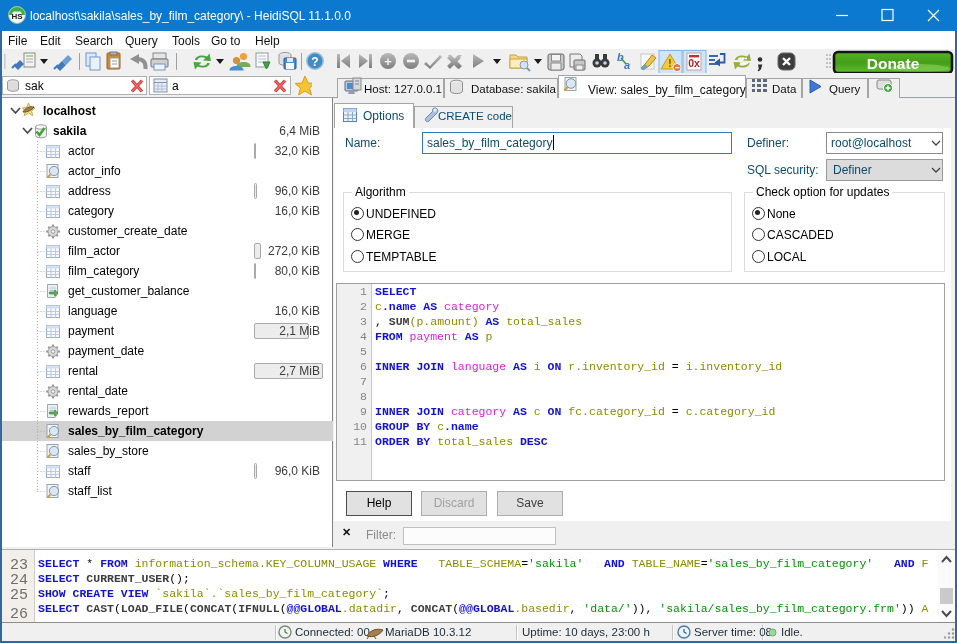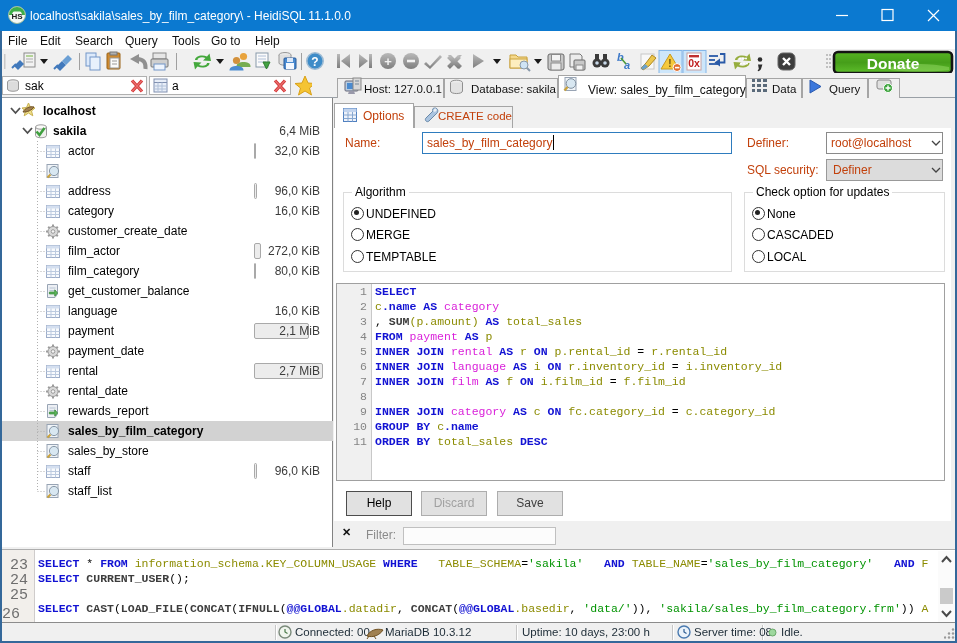--- a/index.html
+++ b/index.html
@@ -16,21 +16,21 @@
 .tablbl{position:absolute;top:4px;font-size:11.5px;white-space:pre;text-align:center;}
 #tree{left:2px;top:98px;width:331px;height:449px;background:#fff;border-right:1px solid #828282;box-sizing:border-box;}
 .trow{position:absolute;left:0;width:331px;height:20px;}
 .tsel{background:#d2d2d2;}
 .tlbl{position:absolute;top:3px;font-size:12px;color:#000;white-space:pre;}
 .tsize{position:absolute;top:3px;right:13px;z-index:2;font-size:12px;color:#3c3c3c;text-align:right;}
 .tbar{position:absolute;left:252px;background:#ececec;border:1px solid #a9a9a9;border-radius:2px;box-sizing:border-box;}
 #rightpanel{left:334px;top:98px;width:623px;height:449px;background:#f0f0f0;}
 #optpanel{position:absolute;left:0px;top:30px;width:617px;height:393px;background:#fff;}
 .stab{position:absolute;box-sizing:border-box;border:1px solid #a5a5a5;border-bottom:none;background:#f0f0f0;}
-.lbl{position:absolute;font-size:12px;color:#c2410c;white-space:pre;}
+.lbl{position:absolute;font-size:12px;color:#0c4a6e;white-space:pre;}
 .grp{position:absolute;border:1px solid #dcdcdc;box-sizing:border-box;}
 .grplbl{position:absolute;top:-8px;left:8px;background:#fff;padding:0 3px;font-size:12px;}
 .radio{position:absolute;width:13px;height:13px;border:1px solid #333;border-radius:50%;box-sizing:border-box;background:#fff;}
 .radio.on:after{content:'';position:absolute;left:2px;top:2px;width:5px;height:5px;background:#222;border-radius:50%;}
 .rlbl{position:absolute;font-size:12px;}
 #sqledit{position:absolute;left:2px;top:155px;width:609px;height:198px;border:1px solid #a0a0a0;background:#fff;box-sizing:border-box;}
 #gutter{position:absolute;left:0;top:0;width:34px;height:196px;background:#f0f0f0;border-right:1px solid #c8c8c8;}
 .ln{position:absolute;left:0;width:30px;text-align:right;font-family:"Liberation Mono",monospace;font-size:11.5px;color:#848484;}
 .code{position:absolute;left:38px;font-family:"Liberation Mono",monospace;font-size:11.5px;white-space:pre;color:#000;}
 .k{color:#1212d3;font-weight:bold;}
@@ -294,20 +294,23 @@
     </div>
 <div class="trow" style="top:23px">
       <span class="tlbl" style="left:51px;font-weight:bold">sakila</span>
       <span class="tsize">6,4 MiB</span>
     </div>
 <div class="trow" style="top:43px">
       <span class="tlbl" style="left:66px">actor</span>
       <span class="tsize">32,0 KiB</span>
       <div class="tbar" style="top:2px;height:16px;width:1px"></div>
     </div>
+<div class="trow" style="top:63px">
+      <span class="tlbl" style="left:66px">actor_info</span>
+    </div>
 <div class="trow" style="top:83px">
       <span class="tlbl" style="left:66px">address</span>
       <span class="tsize">96,0 KiB</span>
       <div class="tbar" style="top:2px;height:16px;width:2.5px"></div>
     </div>
 <div class="trow" style="top:103px">
       <span class="tlbl" style="left:66px">category</span>
       <span class="tsize">16,0 KiB</span>
     </div>
 <div class="trow" style="top:123px">
@@ -513,45 +516,44 @@
         <div class="ln" style="top:76px">6</div>
         <div class="ln" style="top:91px">7</div>
         <div class="ln" style="top:106px">8</div>
         <div class="ln" style="top:121px">9</div>
         <div class="ln" style="top:136px">10</div>
         <div class="ln" style="top:151px">11</div>
 <div class="code" style="top:1px"><span class="k">SELECT</span></div>
 <div class="code" style="top:16px"><span class="i">c</span><span class="k">.name AS</span> <span class="t">category</span></div>
 <div class="code" style="top:31px">, <span class="f">SUM</span><span class="i">(p.amount)</span> <span class="k">AS</span> <span class="i">total_sales</span></div>
 <div class="code" style="top:46px"><span class="k">FROM</span> <span class="t">payment</span> <span class="k">AS</span> <span class="i">p</span></div>
-<div class="code" style="top:61px"><span class="k">INNER JOIN</span> <span class="t">rental</span> <span class="k">AS</span> <span class="i">r</span> <span class="k">ON</span> <span class="i">p.rental_id</span> = <span class="i">r.rental_id</span></div>
 <div class="code" style="top:76px"><span class="k">INNER JOIN</span> <span class="t">language</span> <span class="k">AS</span> <span class="i">i</span> <span class="k">ON</span> <span class="i">r.inventory_id</span> = <span class="i">i.inventory_id</span></div>
-<div class="code" style="top:91px"><span class="k">INNER JOIN</span> <span class="t">film</span> <span class="k">AS</span> <span class="i">f</span> <span class="k">ON</span> <span class="i">i.film_id</span> = <span class="i">f.film_id</span></div>
 <div class="code" style="top:121px"><span class="k">INNER JOIN</span> <span class="t">category</span> <span class="k">AS</span> <span class="i">c</span> <span class="k">ON</span> <span class="i">fc.category_id</span> = <span class="i">c.category_id</span></div>
 <div class="code" style="top:136px"><span class="k">GROUP BY</span> <span class="i">c</span><span class="k">.name</span></div>
 <div class="code" style="top:151px"><span class="k">ORDER BY</span> <span class="i">total_sales</span> <span class="k">DESC</span></div>
 </div>
 <div class="btn" style="left:12px;border-color:#4d4d4d">Help</div>
 <div class="btn" style="left:87px;color:#a0a0a0">Discard</div>
 <div class="btn" style="left:163px;color:#404040">Save</div>
 </div>
 </div>
 <div class="abs" id="filterbar">
 <span style="position:absolute;left:8px;top:5px;font-weight:bold;font-size:11px;color:#111">✕</span>
 <span style="position:absolute;left:32px;top:7px;color:#8a8a8a;font-size:12px">Filter:</span>
 <div style="position:absolute;left:69px;top:6px;width:153px;height:18px;background:#fcfcfc;border:1px solid #c0c0c0;box-sizing:border-box"></div>
 </div>
 <div class="abs" id="log">
 <div id="loggut"></div>
 <div class="lln" style="top:7px;left:0;width:26px;text-align:right">23</div>
 <div class="lln" style="top:22px;left:0;width:26px;text-align:right">24</div>
 <div class="lln" style="top:37px;left:0;width:26px;text-align:right">25</div>
-<div class="lln" style="top:56px;left:0;width:26px;">26</div>
+<div class="lln" style="top:56px;left:0;width:26px;text-align:right">26</div>
 <div class="lcode" style="top:7px"><span class="k">SELECT</span> * <span class="k">FROM</span> <span class="i">information_schema.KEY_COLUMN_USAGE</span> <span class="k">WHERE</span>   <span class="i">TABLE_SCHEMA</span>=<span class="s">'sakila'</span>   <span class="k">AND</span> <span class="i">TABLE_NAME</span>=<span class="s">'sales_by_film_category'</span>   <span class="k">AND</span> <span class="i">F</span></div>
 <div class="lcode" style="top:22px"><span class="k">SELECT</span> <span class="f">CURRENT_USER</span>();</div>
+<div class="lcode" style="top:37px"><span class="k">SHOW CREATE VIEW</span> <span class="i">`sakila`.`sales_by_film_category`</span>;</div>
 <div class="lcode" style="top:52px"><span class="k">SELECT</span> <span class="f">CAST</span>(<span class="f">LOAD_FILE</span>(<span class="f">CONCAT</span>(<span class="f">IFNULL</span>(<span class="k">@@GLOBAL</span><span class="i">.datadir</span>, <span class="f">CONCAT</span>(<span class="k">@@GLOBAL</span><span class="i">.basedir</span>, <span class="s">'data/'</span>)), <span class="s">'sakila/sales_by_film_category.frm'</span>)) <span class="i">A</span></div>
 <div style="position:absolute;left:936px;top:1px;width:17px;height:71px;background:#fbfbfb">
 <svg style="position:absolute;left:2px;top:3px" width="13" height="10">
         <path d="M2 8 L6.5 3 L11 8" fill="none" stroke="#4a4a4a" stroke-width="2"></path>
       </svg>
 <div style="position:absolute;left:2px;top:37px;width:13px;height:16px;background:#cacaca"></div>
 <svg style="position:absolute;left:2px;bottom:3px" width="13" height="10">
         <path d="M2 2 L6.5 7 L11 2" fill="none" stroke="#4a4a4a" stroke-width="2"></path>
       </svg>
 </div>

